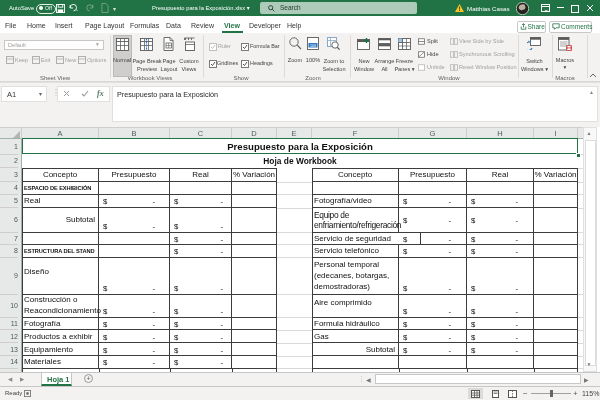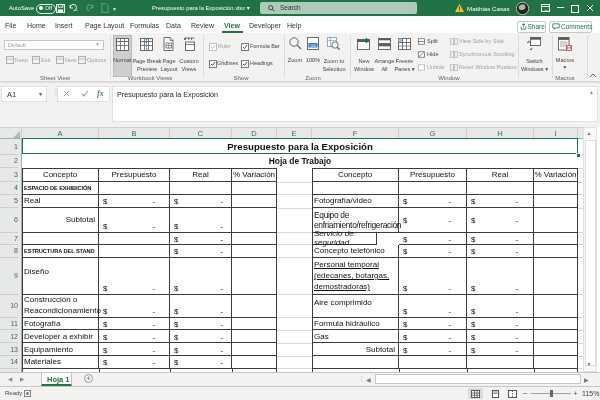--- a/index.html
+++ b/index.html
@@ -340,21 +340,21 @@
 <div class="ab" style="left:578px;top:294.0px;width:5px;height:1px;background:#d9d9d9;"></div>
 <div class="ab" style="left:578px;top:317.0px;width:5px;height:1px;background:#d9d9d9;"></div>
 <div class="ab" style="left:578px;top:329.5px;width:5px;height:1px;background:#d9d9d9;"></div>
 <div class="ab" style="left:578px;top:342.5px;width:5px;height:1px;background:#d9d9d9;"></div>
 <div class="ab" style="left:578px;top:355.5px;width:5px;height:1px;background:#d9d9d9;"></div>
 <div class="ab" style="left:578px;top:368.0px;width:5px;height:1px;background:#d9d9d9;"></div>
 <div class="ab" style="left:22px;top:368px;width:556px;height:1px;background:transparent;"></div>
 <div class="ab" style="left:22px;top:137.8px;width:556px;height:16.2px;border:1.6px solid #217346;box-sizing:border-box;"></div>
 <div class="ab ct" style="left:22px;top:139px;width:556px;height:15px;font-size:9.6px;font-weight:bold;color:#111;">Presupuesto para la Exposición</div>
 <div class="ab" style="left:576.3px;top:152.8px;width:3.2px;height:3.2px;background:#217346;border:0.5px solid #fff;"></div>
-<div class="ab ct" style="left:22px;top:154.5px;width:556px;height:13px;font-size:8.4px;font-weight:bold;color:#111;">Hoja de Trabajo</div>
+<div class="ab ct" style="left:22px;top:154.5px;width:556px;height:13px;font-size:8.4px;font-weight:bold;color:#111;">Hoja de Workbook</div>
 <div class="ab" style="left:22px;top:168px;width:255px;height:203.5px;border-left:1px solid #3c3c3c;border-top:1px solid #3c3c3c;box-sizing:border-box;"></div>
 <div class="ab" style="left:312px;top:168px;width:266px;height:203.5px;border-left:1px solid #3c3c3c;border-top:1px solid #3c3c3c;box-sizing:border-box;"></div>
 <div class="cl hd" style="left:22px;top:168px;width:77px;height:14px;">Concepto</div>
 <div class="cl hd" style="left:99px;top:168px;width:71px;height:14px;">Presupuesto</div>
 <div class="cl hd" style="left:170px;top:168px;width:62px;height:14px;">Real</div>
 <div class="cl hd" style="left:232px;top:168px;width:45px;height:14px;">% Variación</div>
 <div class="cl" style="left:22px;top:182px;width:77px;height:12.5px;font-size:5.7px;font-weight:bold;color:#111;display:flex;align-items:center;padding-left:2px;letter-spacing:-0.1px;white-space:nowrap;overflow:hidden;">ESPACIO DE EXHIBICIÓN</div>
 <div class="cl" style="left:99px;top:182px;width:71px;height:12.5px;"></div>
 <div class="cl" style="left:170px;top:182px;width:62px;height:12.5px;"></div>
 <div class="cl" style="left:232px;top:182px;width:45px;height:12.5px;"></div>
@@ -427,21 +427,21 @@
 <div class="ab money" style="left:99px;top:317.5px;width:71px;height:12.5px;">
     <span class="d0 vc">$</span>
     <span class="m0 vc rB">-</span>
   </div>
 <div class="cl" style="left:170px;top:317.5px;width:62px;height:12.5px;"></div>
 <div class="ab money" style="left:170px;top:317.5px;width:62px;height:12.5px;">
     <span class="d0 vc">$</span>
     <span class="m0 vc rC">-</span>
   </div>
 <div class="cl" style="left:232px;top:317.5px;width:45px;height:12.5px;"></div>
-<div class="cl lb" style="left:22px;top:330px;width:77px;height:13px;">Developer a exhibir</div>
+<div class="cl lb" style="left:22px;top:330px;width:77px;height:13px;">Productos a exhibir</div>
 <div class="cl" style="left:99px;top:330px;width:71px;height:13px;"></div>
 <div class="ab money" style="left:99px;top:330px;width:71px;height:13px;">
     <span class="d0 vc">$</span>
     <span class="m0 vc rB">-</span>
   </div>
 <div class="cl" style="left:170px;top:330px;width:62px;height:13px;"></div>
 <div class="ab money" style="left:170px;top:330px;width:62px;height:13px;">
     <span class="d0 vc">$</span>
     <span class="m0 vc rC">-</span>
   </div>
@@ -499,45 +499,45 @@
 <div class="ab money" style="left:399px;top:208px;width:68px;height:24.5px;">
     <span class="d0 vc">$</span>
     <span class="m0 vc rG">-</span>
   </div>
 <div class="cl" style="left:467px;top:208px;width:67px;height:24.5px;"></div>
 <div class="ab money" style="left:467px;top:208px;width:67px;height:24.5px;">
     <span class="d0 vc">$</span>
     <span class="m0 vc rH">-</span>
   </div>
 <div class="cl" style="left:534px;top:208px;width:44px;height:24.5px;"></div>
-<div class="cl lb" style="left:312px;top:232.5px;width:65px;height:12.0px;font-style:italic;">Servicio de seguridad</div>
+<div class="cl lb" style="left:312px;top:232.5px;width:109px;height:12.0px;">Servicio de seguridad</div>
 <div class="cl" style="left:399px;top:232.5px;width:68px;height:12.0px;"></div>
 <div class="ab money" style="left:399px;top:232.5px;width:68px;height:12.0px;">
     <span class="d0 vc">$</span>
     <span class="m0 vc rG">-</span>
   </div>
 <div class="cl" style="left:467px;top:232.5px;width:67px;height:12.0px;"></div>
 <div class="ab money" style="left:467px;top:232.5px;width:67px;height:12.0px;">
     <span class="d0 vc">$</span>
     <span class="m0 vc rH">-</span>
   </div>
 <div class="cl" style="left:534px;top:232.5px;width:44px;height:12.0px;"></div>
-<div class="cl lb" style="left:312px;top:244.5px;width:87px;height:13.0px;">Concepto telefónico</div>
+<div class="cl lb" style="left:312px;top:244.5px;width:87px;height:13.0px;">Servicio telefónico</div>
 <div class="cl" style="left:399px;top:244.5px;width:68px;height:13.0px;"></div>
 <div class="ab money" style="left:399px;top:244.5px;width:68px;height:13.0px;">
     <span class="d0 vc">$</span>
     <span class="m0 vc rG">-</span>
   </div>
 <div class="cl" style="left:467px;top:244.5px;width:67px;height:13.0px;"></div>
 <div class="ab money" style="left:467px;top:244.5px;width:67px;height:13.0px;">
     <span class="d0 vc">$</span>
     <span class="m0 vc rH">-</span>
   </div>
 <div class="cl" style="left:534px;top:244.5px;width:44px;height:13.0px;"></div>
-<div class="cl" style="left:312px;top:257.5px;width:87px;height:37.0px;font-size:8px;color:#111;display:flex;align-items:center;padding-left:2px;line-height:11.3px;text-decoration:underline;">Personal temporal<br>(edecanes, botargas,<br>demostradoras)</div>
+<div class="cl" style="left:312px;top:257.5px;width:87px;height:37.0px;font-size:8px;color:#111;display:flex;align-items:center;padding-left:2px;line-height:11.3px;">Personal temporal<br>(edecanes, botargas,<br>demostradoras)</div>
 <div class="cl" style="left:399px;top:257.5px;width:68px;height:37.0px;"></div>
 <div class="ab money" style="left:399px;top:257.5px;width:68px;height:37.0px;">
     <span class="d0 vb">$</span>
     <span class="m0 vb rG">-</span>
   </div>
 <div class="cl" style="left:467px;top:257.5px;width:67px;height:37.0px;"></div>
 <div class="ab money" style="left:467px;top:257.5px;width:67px;height:37.0px;">
     <span class="d0 vb">$</span>
     <span class="m0 vb rH">-</span>
   </div>

